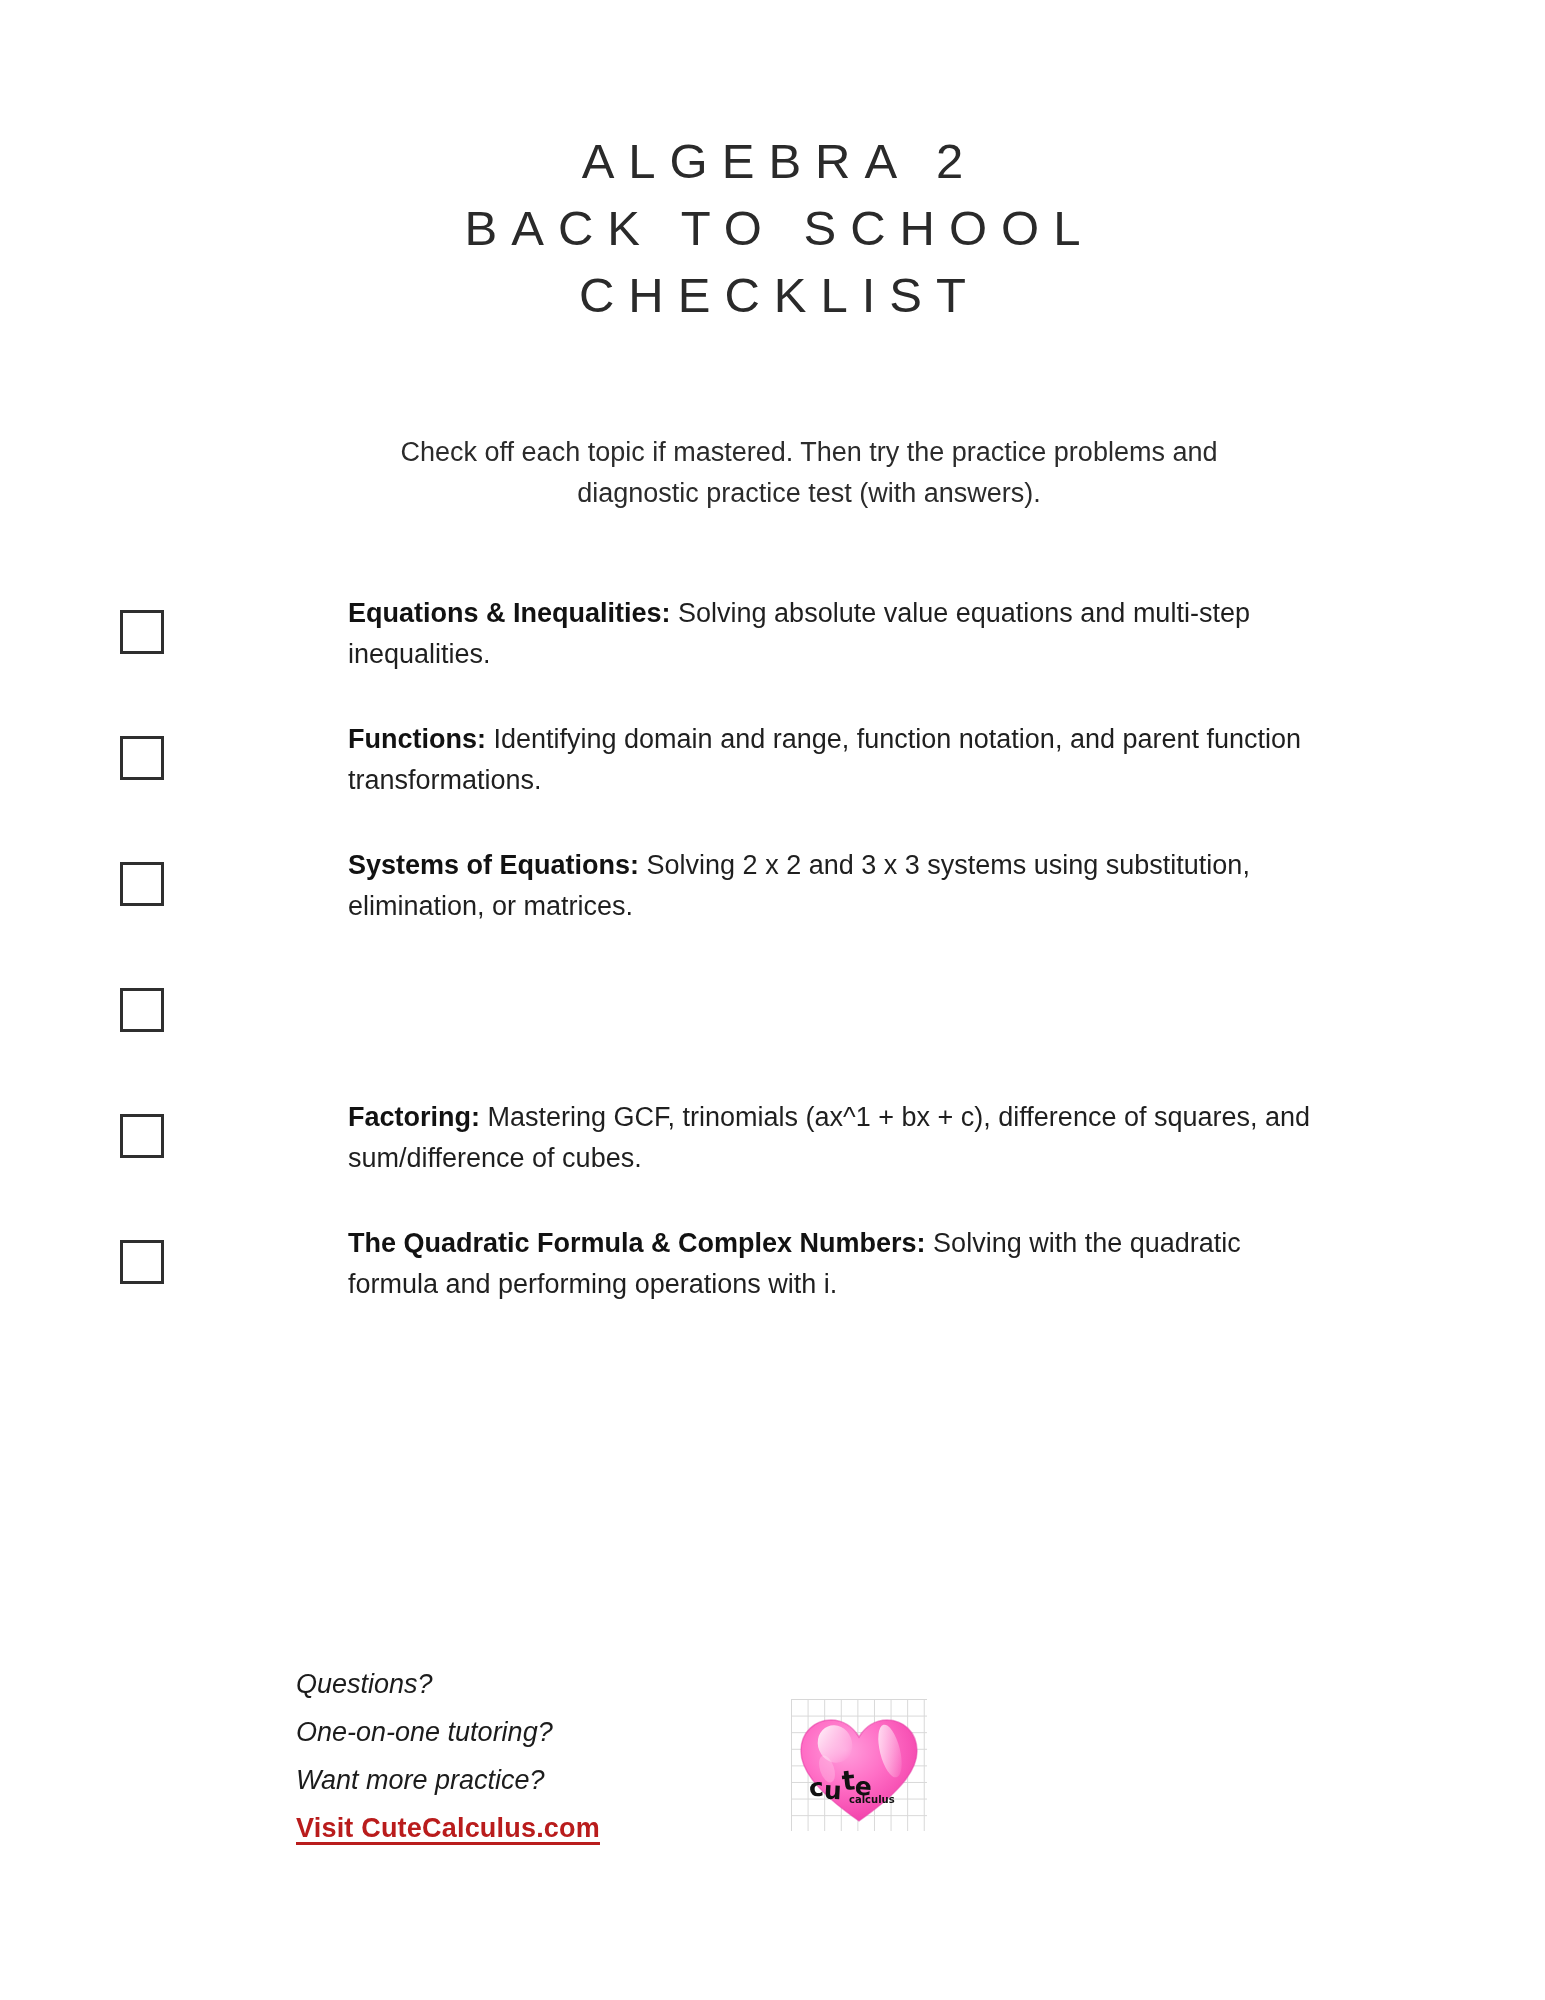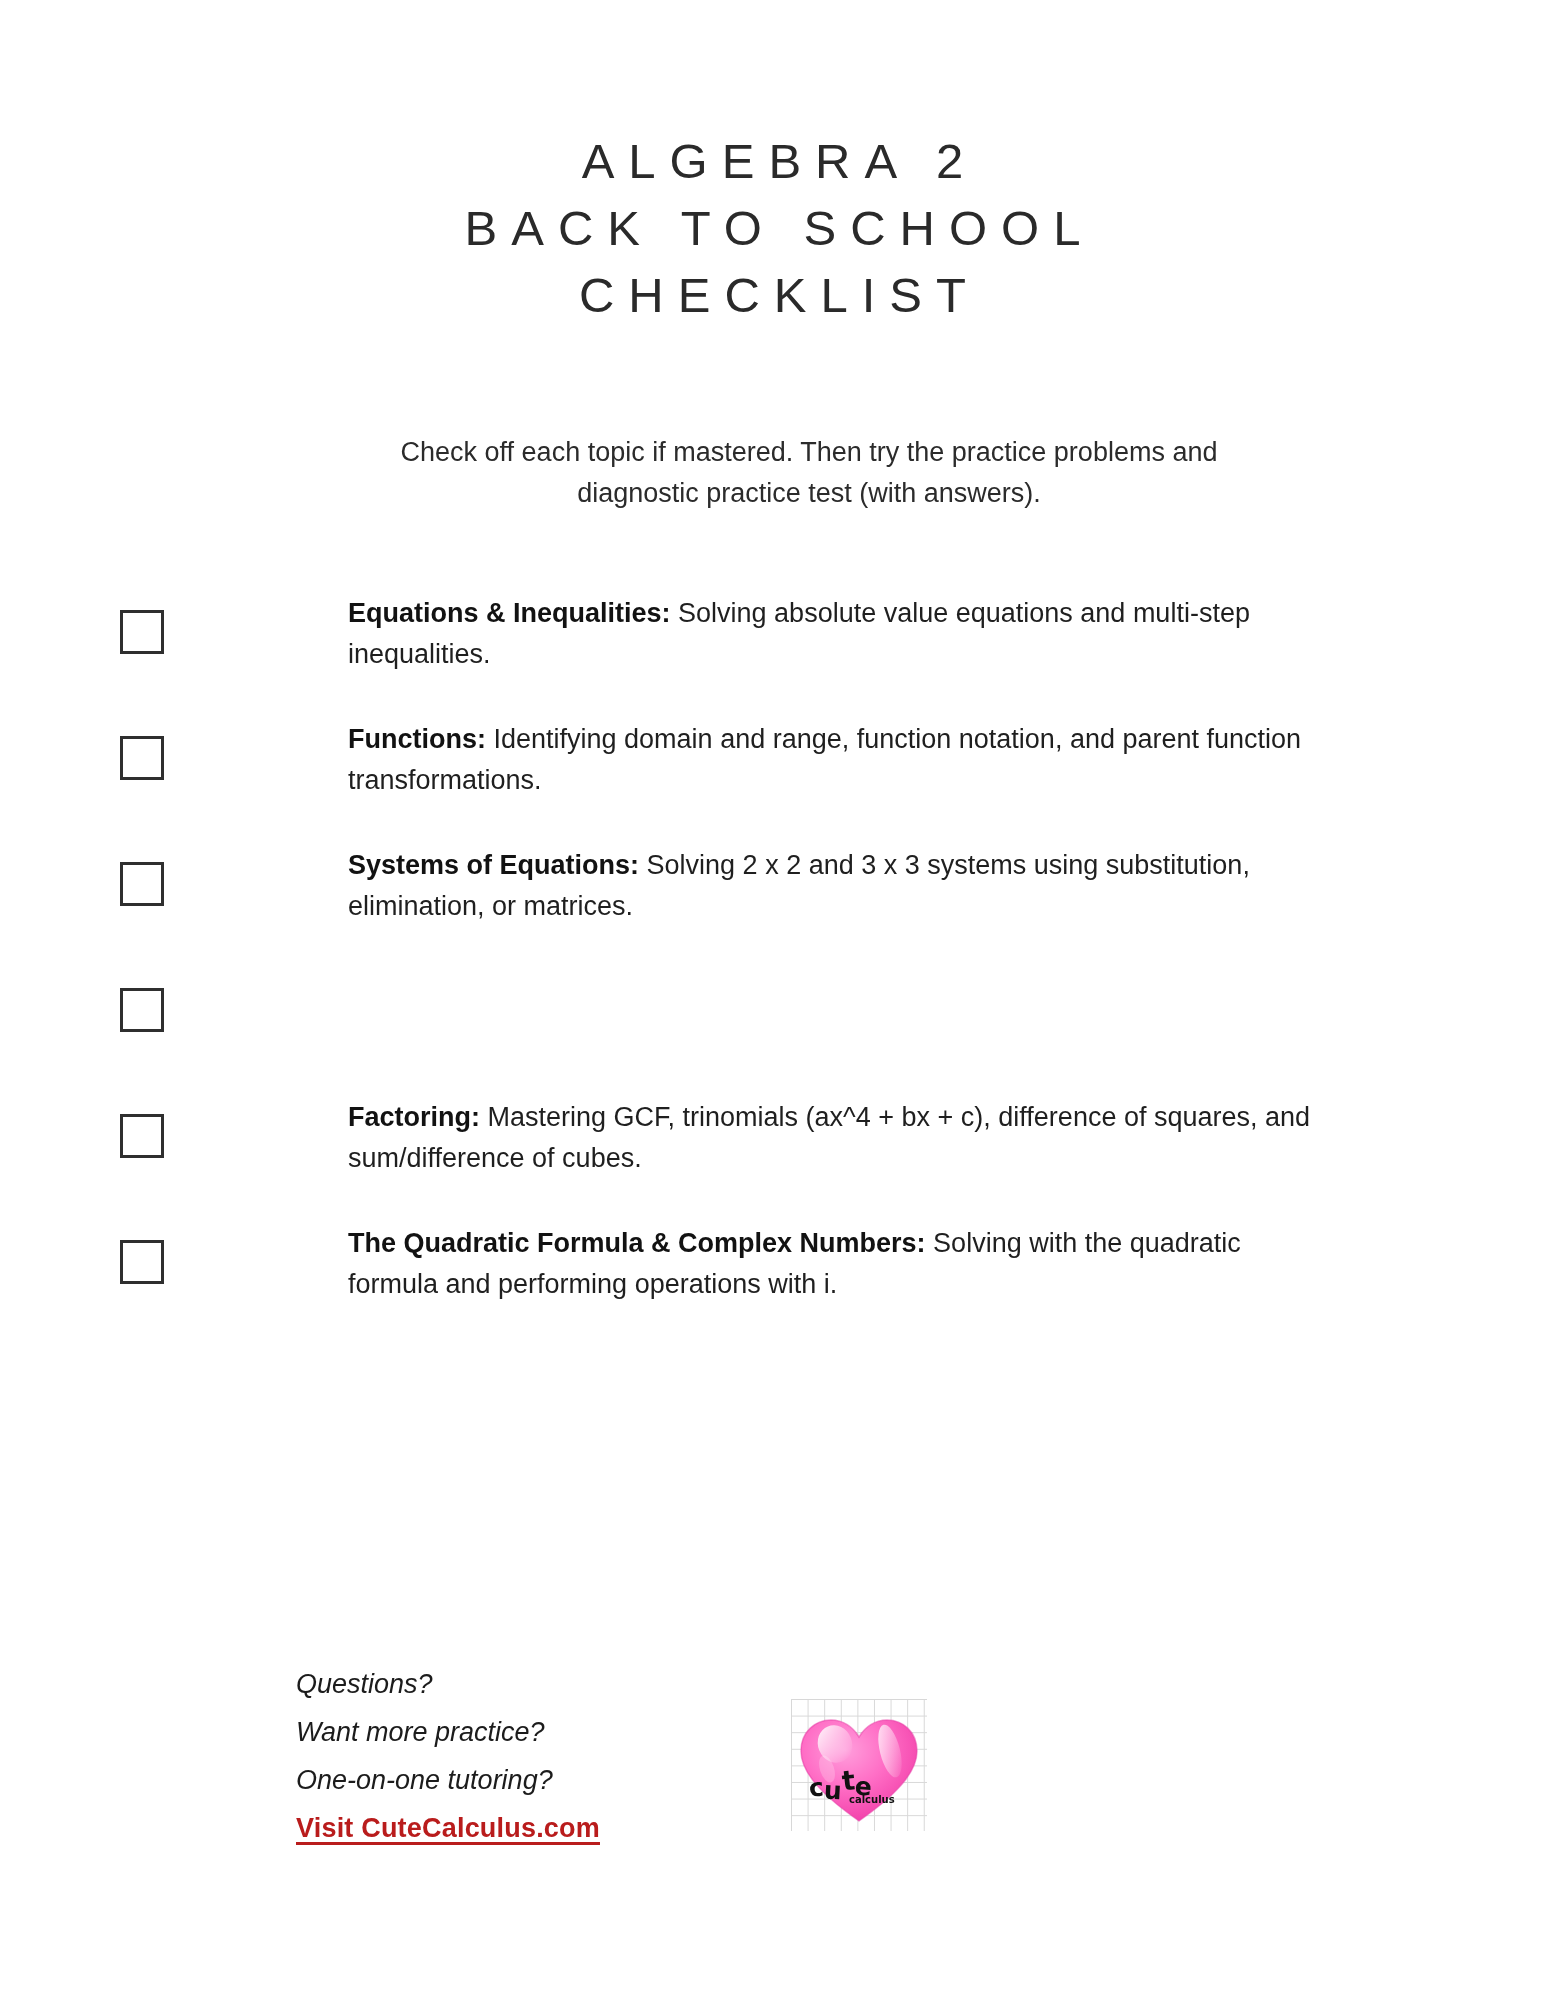--- a/index.html
+++ b/index.html
@@ -201,39 +201,39 @@
       </div>
     </div>
 
     <div class="check-row">
       <div class="checkbox"></div>
     </div>
 
     <div class="check-row">
       <div class="checkbox"></div>
       <div class="item-text">
-        <b>Factoring:</b><span> Mastering GCF, trinomials (ax^4 + bx + c), difference of squares, and sum/difference of cubes.</span>
+        <b>Factoring:</b><span> Mastering GCF, trinomials (ax^1 + bx + c), difference of squares, and sum/difference of cubes.</span>
       </div>
     </div>
 
     <div class="check-row">
       <div class="checkbox"></div>
       <div class="item-text">
         <b>The Quadratic Formula &amp; Complex Numbers:</b><span> Solving with the quadratic formula and performing operations with i.</span>
       </div>
     </div>
 
 
   </div>
 
   <div class="footer">
     <div class="footer-text">
       <span class="footer-line">Questions?</span>
+      <span class="footer-line">One-on-one tutoring?</span>
       <span class="footer-line">Want more practice?</span>
-      <span class="footer-line">One-on-one tutoring?</span>
       <a class="footer-link" href="#">Visit CuteCalculus.com</a>
     </div>
 
     <div class="logo">
       <svg width="136" height="132" viewBox="0 0 136 132">
         <defs>
           <radialGradient id="heartFill" cx="38%" cy="30%" r="78%">
             <stop offset="0%" stop-color="#ff9fdc"></stop>
             <stop offset="45%" stop-color="#ff6fc6"></stop>
             <stop offset="100%" stop-color="#f03aa6"></stop>

